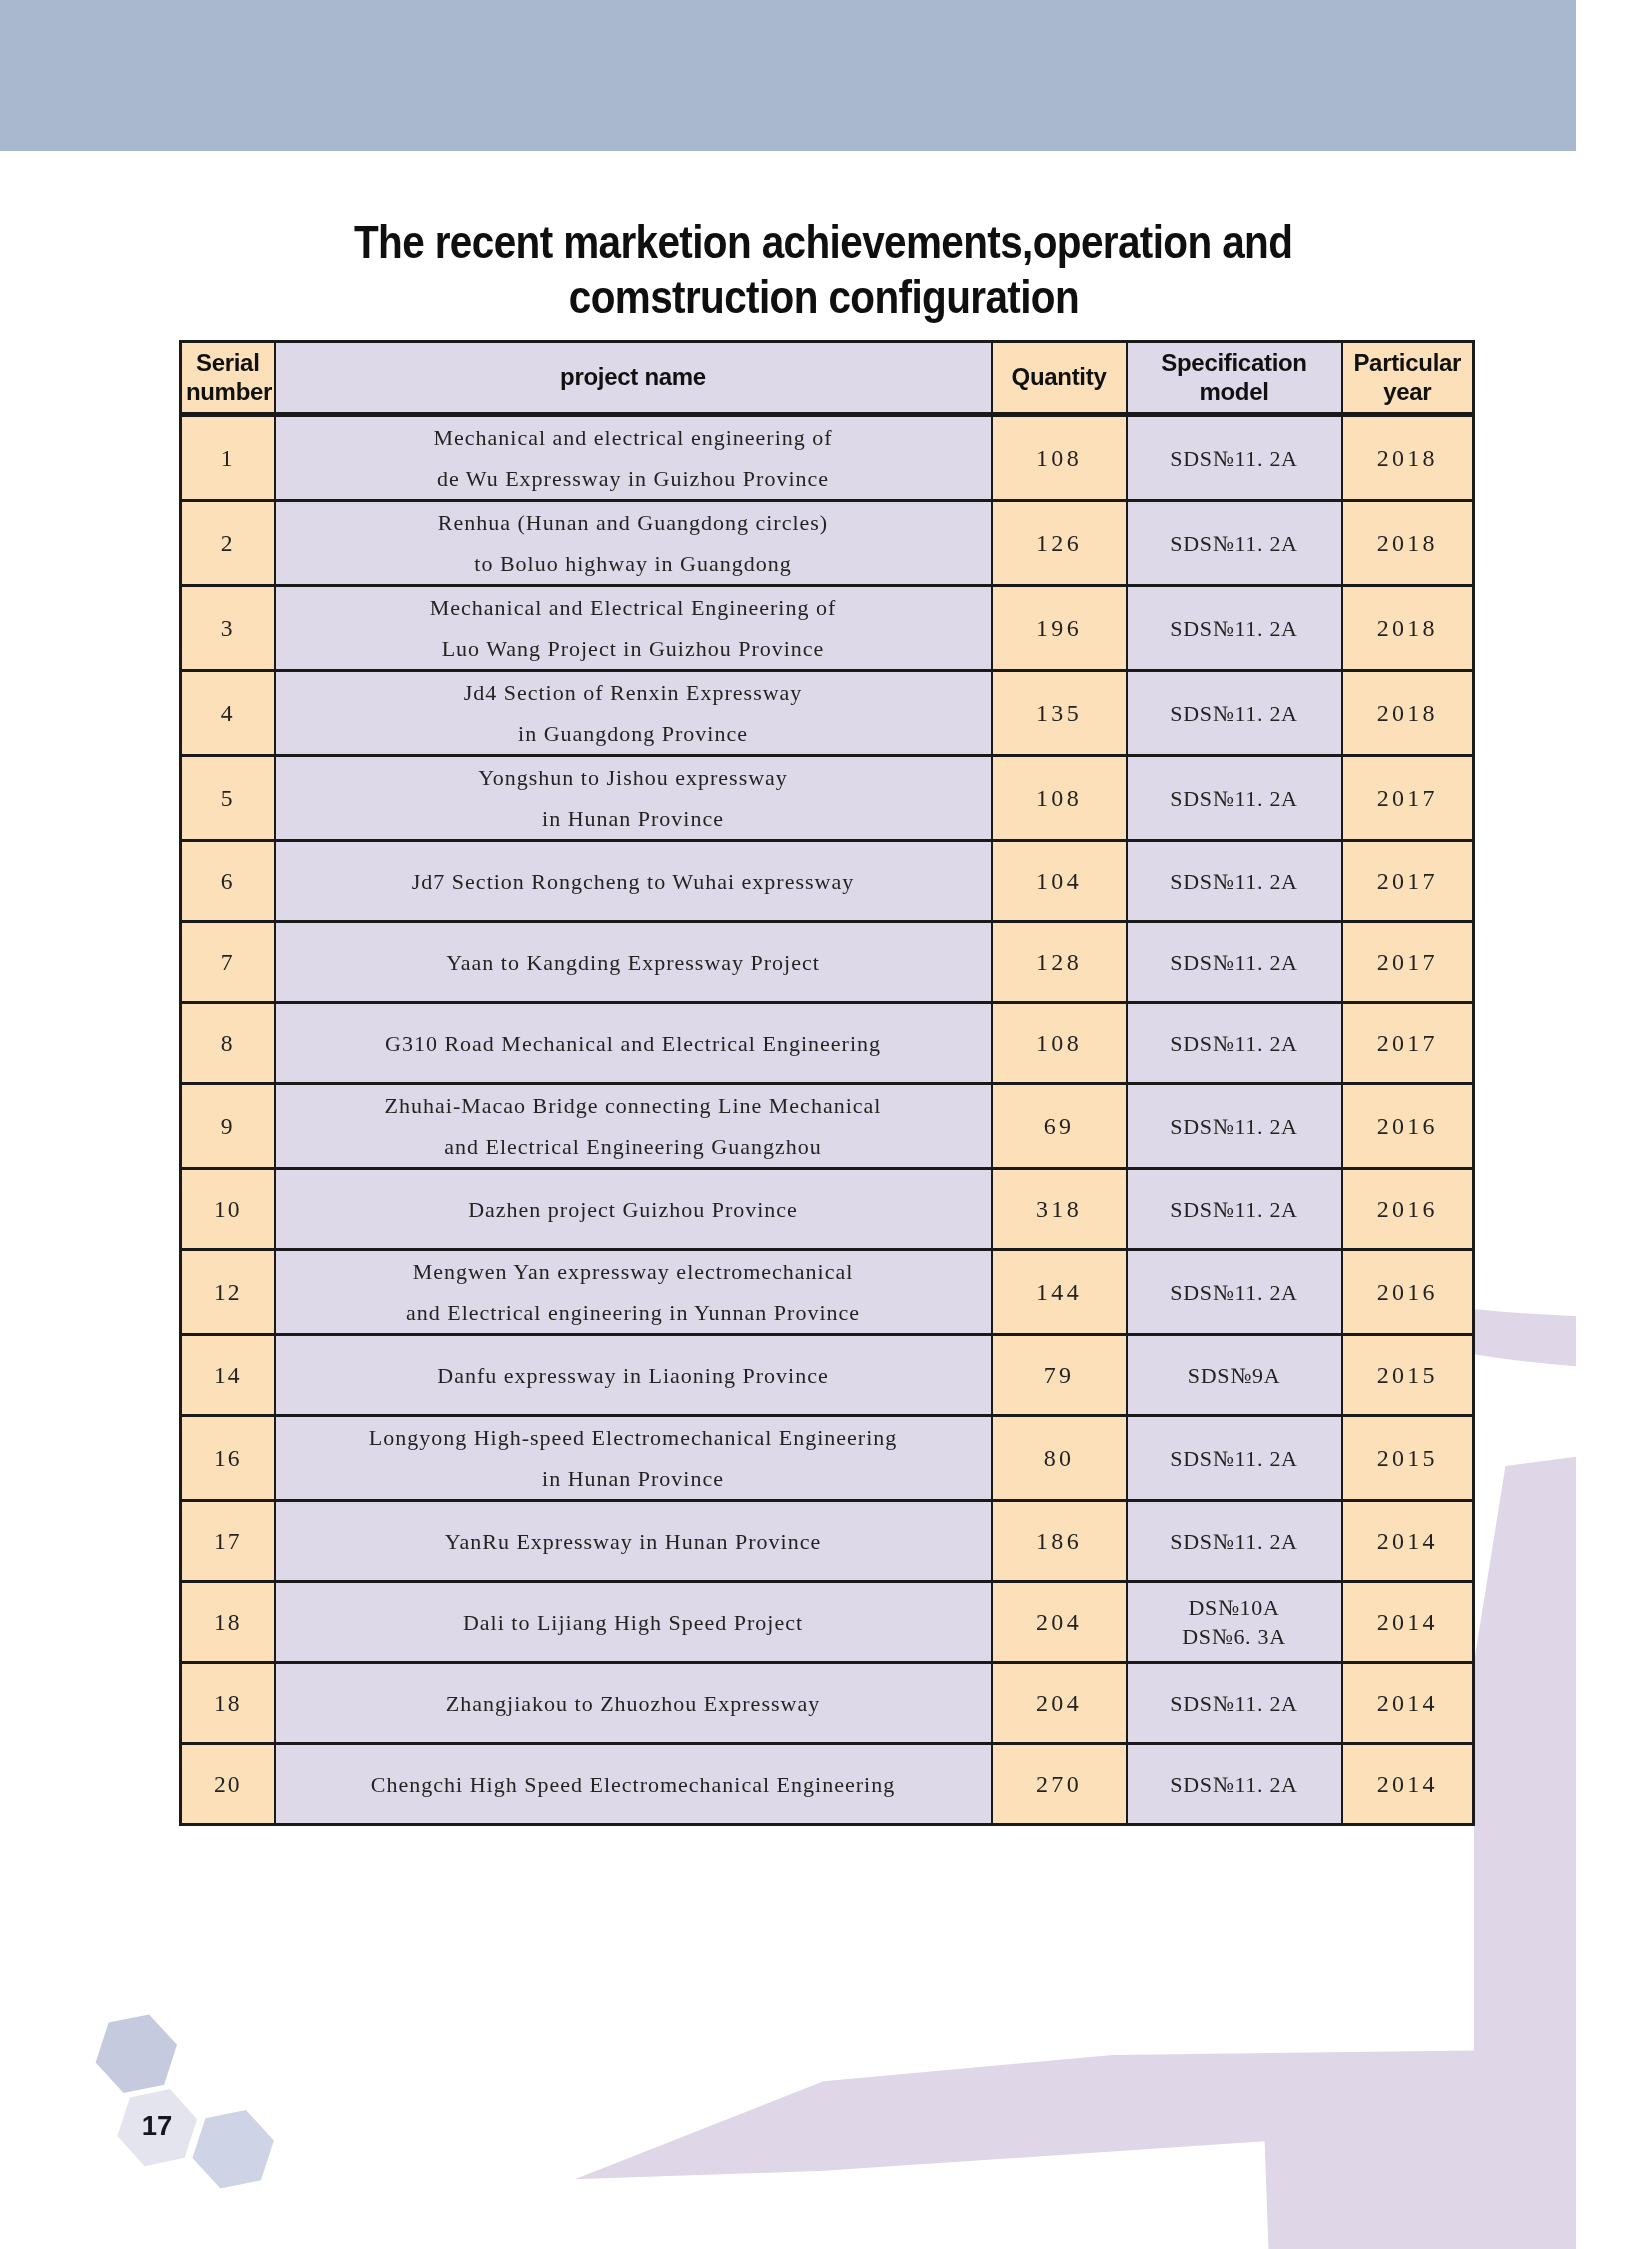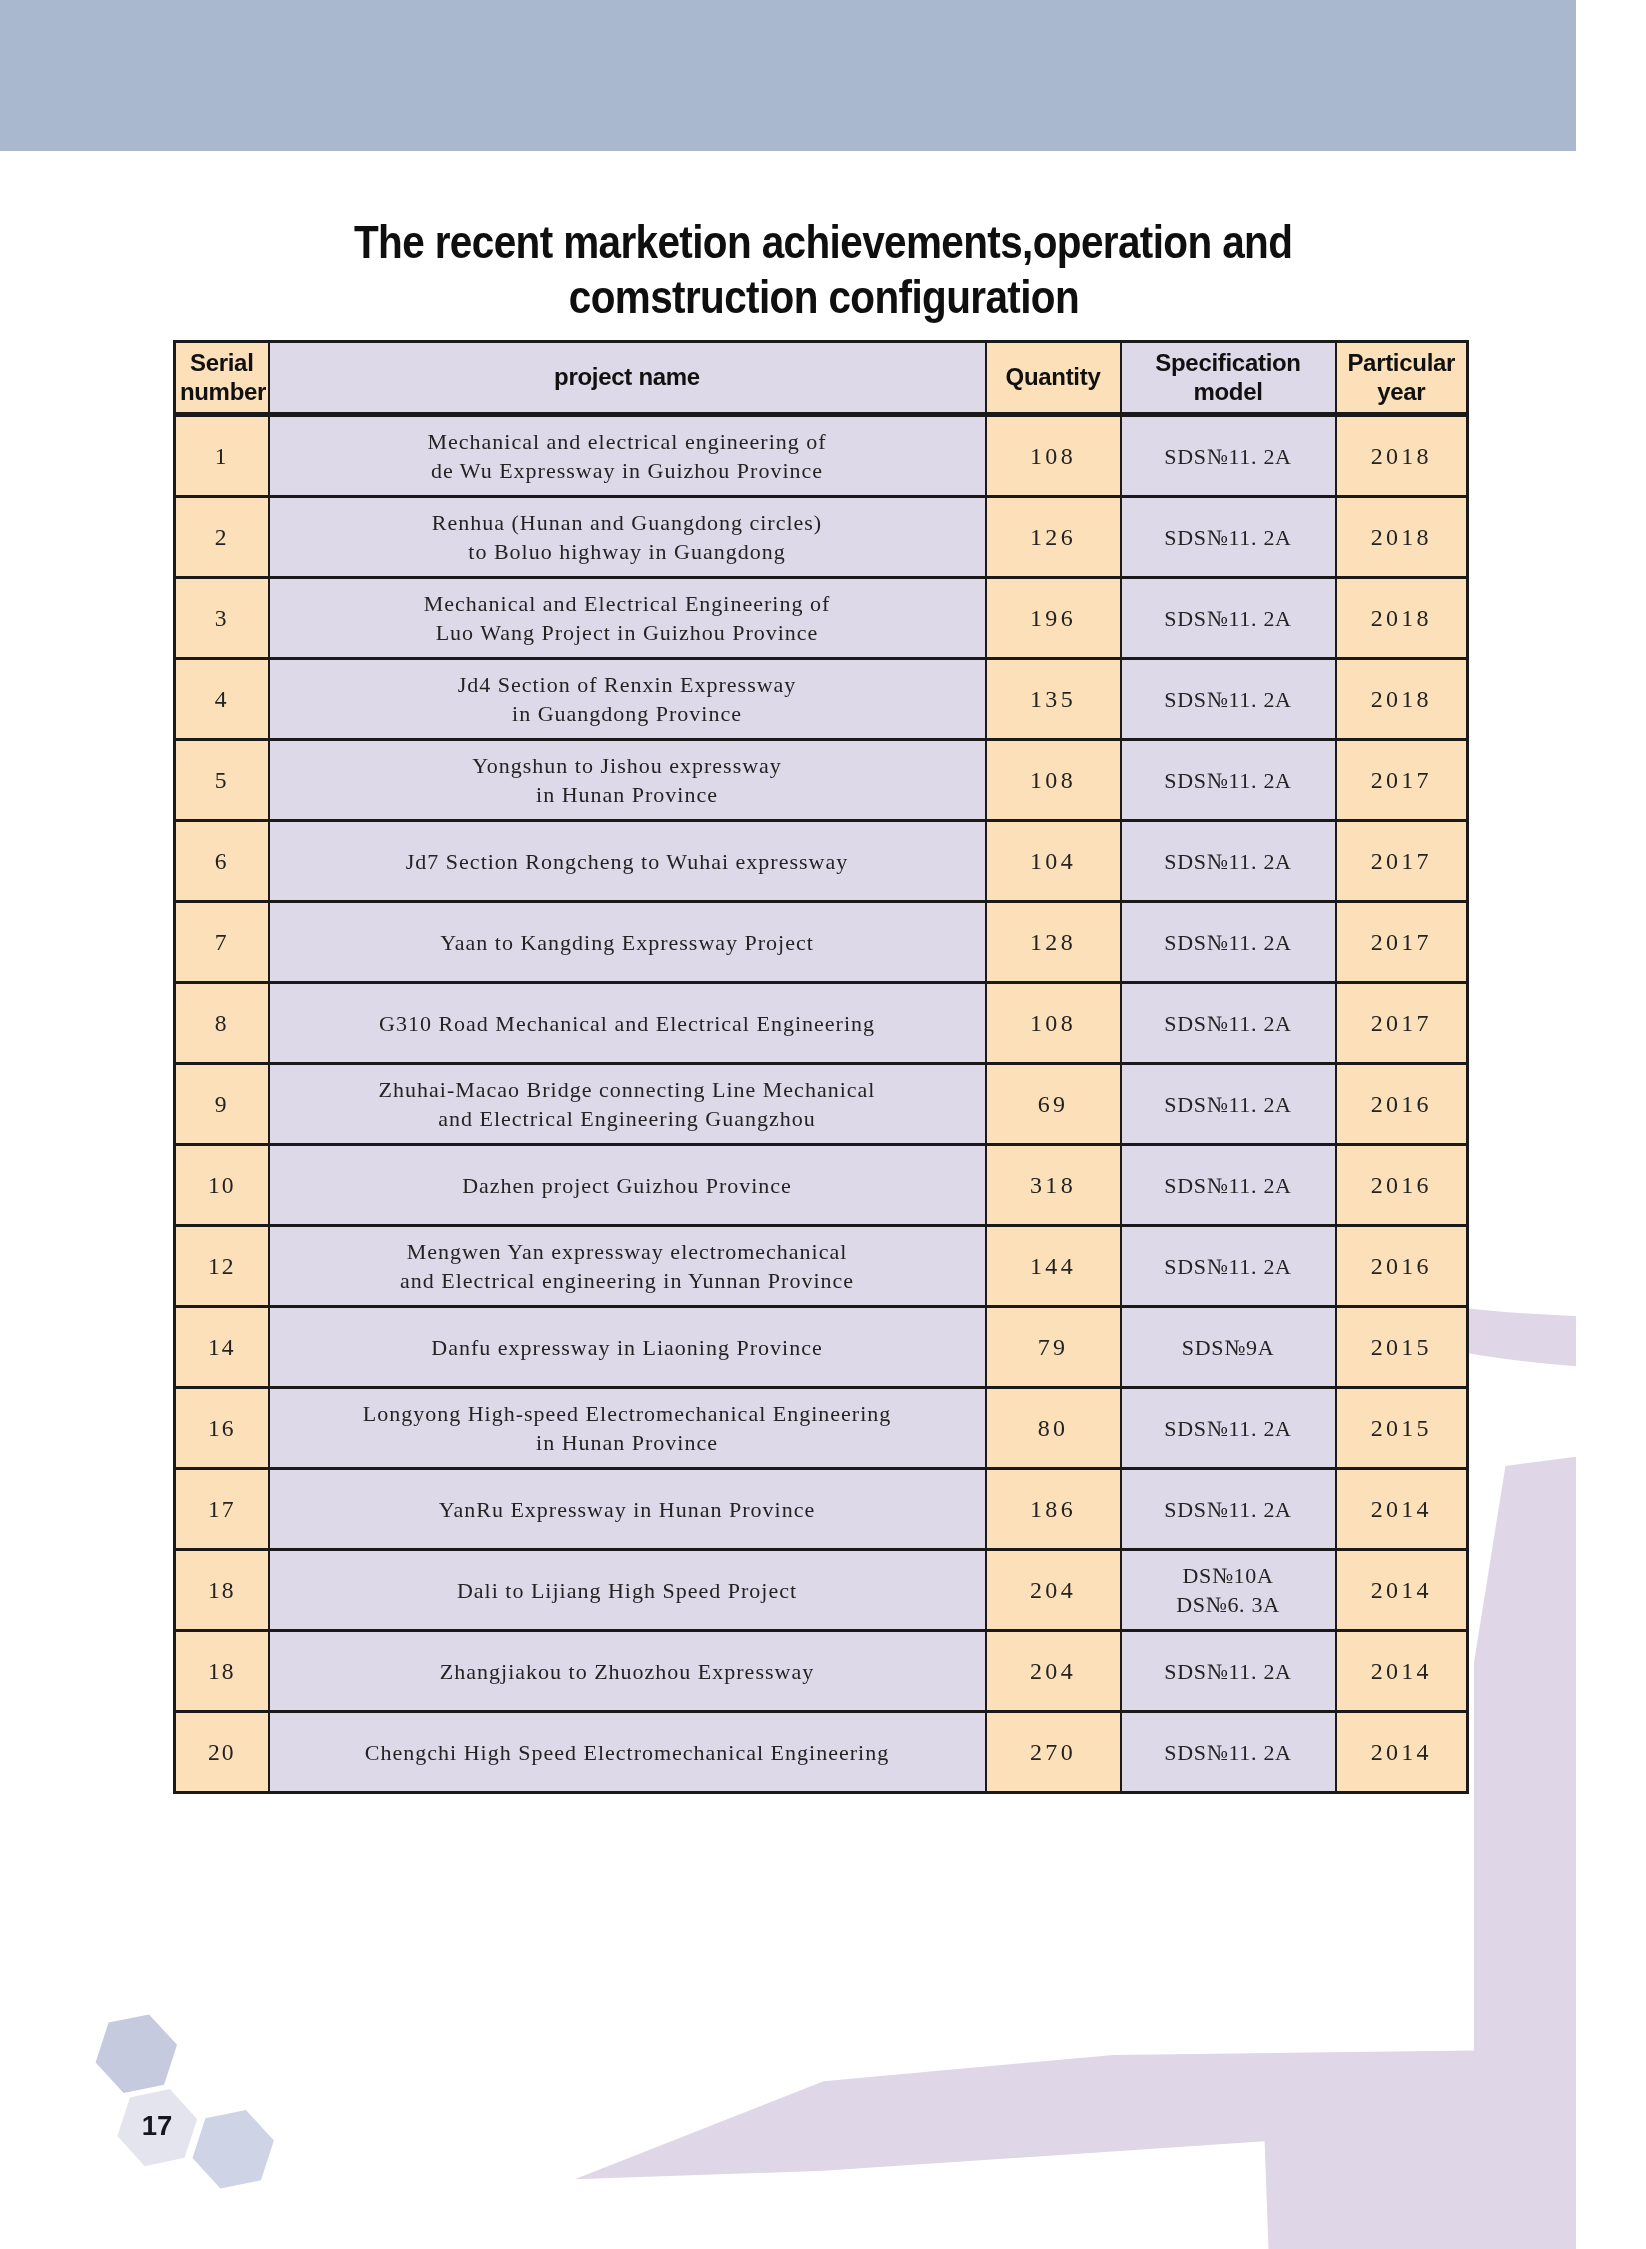--- a/index.html
+++ b/index.html
@@ -38,21 +38,21 @@
     letter-spacing:-0.7px;
   }
   .title .tline{
     display:inline-block;
     transform:scaleX(0.88);
     transform-origin:center;
     white-space:nowrap;
   }
   .table-wrap{
     position:absolute;
-    left:173px; top:340px;
+    left:179px; top:340px;
     z-index:3;
   }
   table.data-table{
     border-collapse:collapse;
     table-layout:fixed;
     width:1294px;
     border:3.9px solid #1a1a1a;
     background:#ffffff;
   }
   table.data-table th, table.data-table td{
@@ -78,21 +78,21 @@
   table.data-table td{ height:78px; }
   tr.body-row{ height:78px; }
   .col-serial{width:94px;} .col-name{width:717px;} .col-qty{width:135px;}
   .col-spec{width:215px;} .col-year{width:132px;}
   .bg-orange{ background:#fbe0ba; }
   .bg-lav{ background:#ded9e8; }
   .cell-serial{
     font-size:23.6px; letter-spacing:2px; color:#232323;
   }
   .cell-name{
-    font-size:22px; letter-spacing:1px; line-height:29px;
+    font-size:22px; letter-spacing:1px; line-height:41px;
     color:#232323; white-space:pre-line;
   }
   .cell-qty, .cell-year{
     font-size:24px; letter-spacing:3.3px; color:#232323;
   }
   .cell-spec{
     font-size:22px; letter-spacing:0.7px; color:#232323; white-space:pre-line; line-height:29px;
   }
   .page-number{
     position:absolute;

